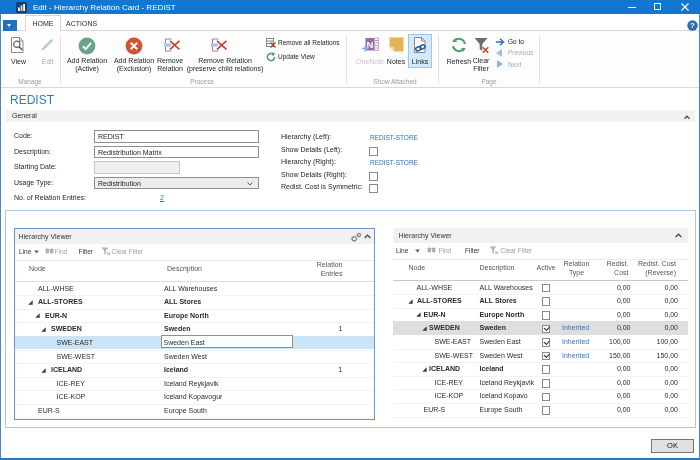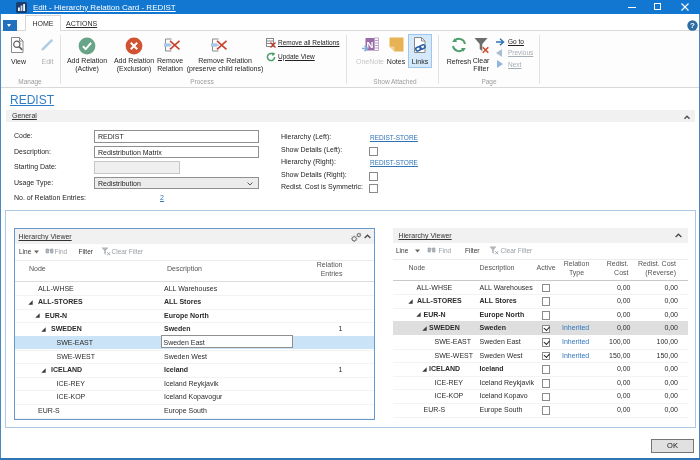--- a/index.html
+++ b/index.html
@@ -1,20 +1,20 @@
 <!DOCTYPE html>
 <html><head>
 <meta charset="utf-8">
 <style>
 * { margin:0; padding:0; box-sizing:border-box; }
 html,body { width:700px; height:460px; overflow:hidden; }
 body { font-family:"Liberation Sans", sans-serif; font-size:7px; color:#222; background:#fff; }
 #win { position:absolute; top:0; left:0; width:700px; height:460px; background:#fff; }
 .abs { position:absolute; }
-.lbl { position:absolute; white-space:nowrap;text-decoration:underline; }
+.lbl { position:absolute; white-space:nowrap; }
 .ctr { text-align:center; }
 .r { text-align:right; }
 .b { font-weight:bold; }
 .grey { color:#9aa0a6; }
 .link { color:#2e74b5; }
 
 #titlebar { position:absolute; top:0; left:0; width:700px; height:14px; background:#1177d1; }
 
 #tabrow { position:absolute; top:14px; left:1px; width:698px; height:17px; background:#fff; border-bottom:1px solid #d9d9d9; }
 

